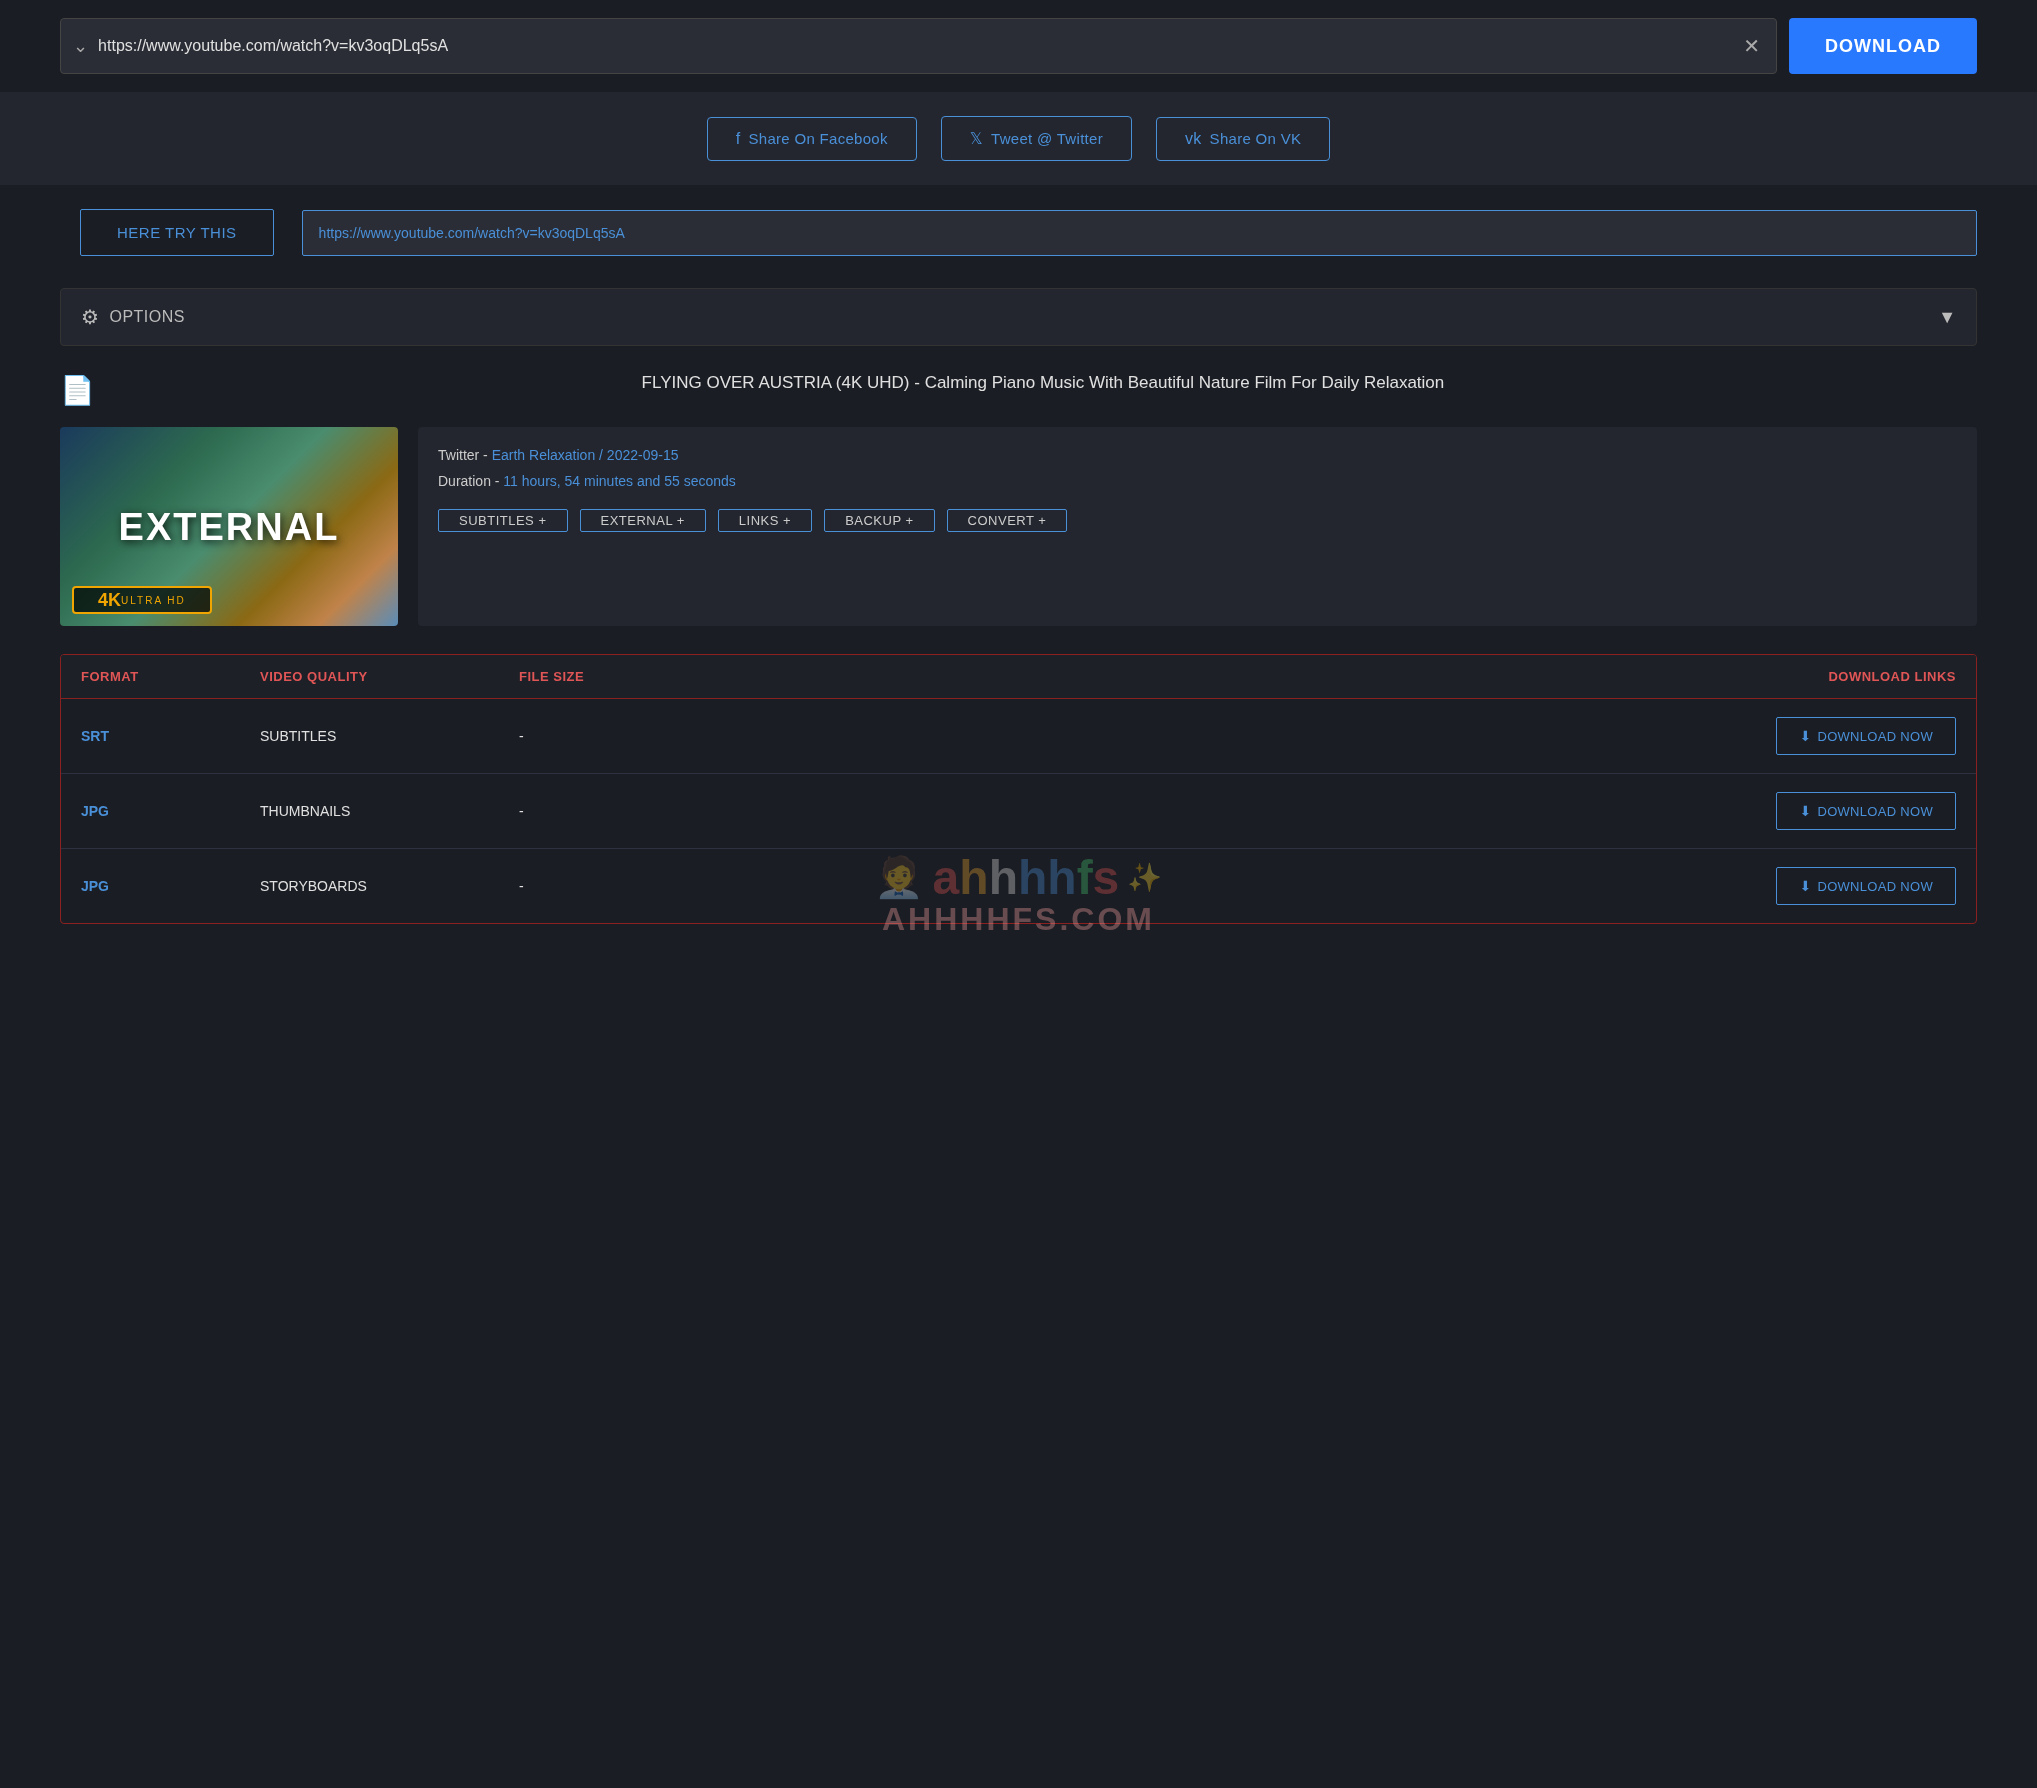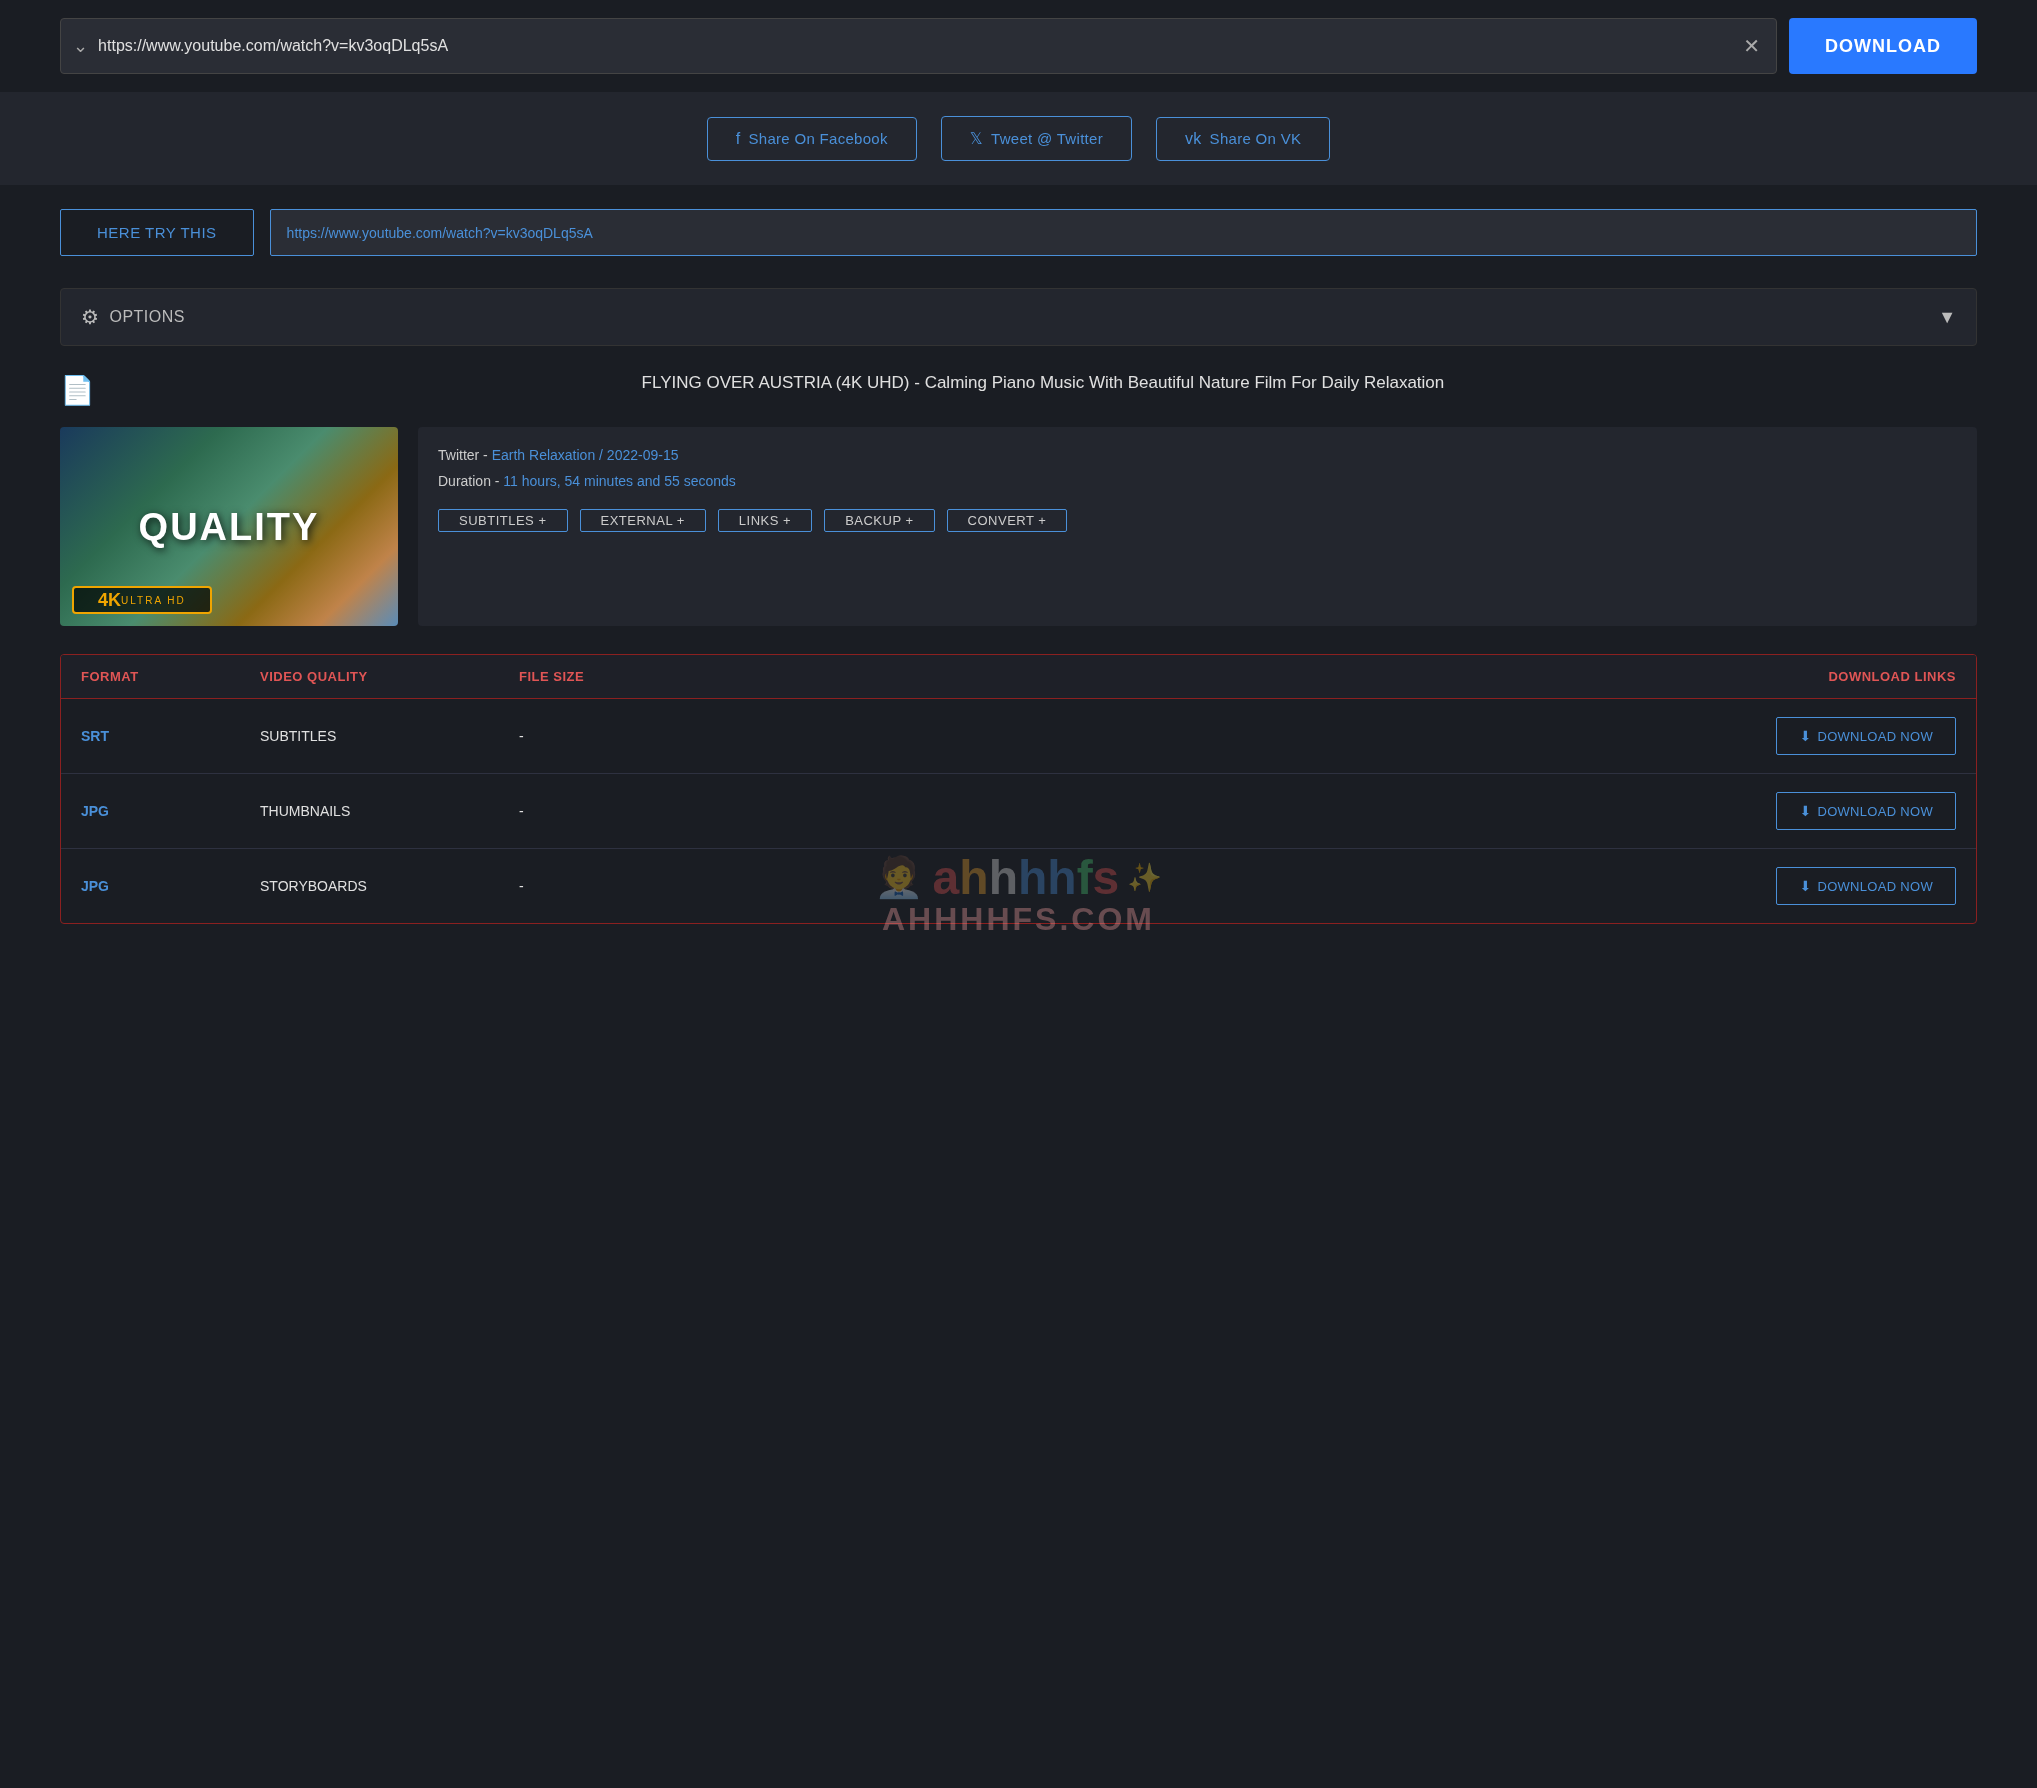--- a/index.html
+++ b/index.html
@@ -85,21 +85,23 @@
       letter-spacing: 0.3px;
     }
     .share-btn .icon {
       font-size: 16px;
     }
 
     
     .try-section {
       padding: 24px 60px;
       display: flex;
-      gap: 16px;
+      gap: 28px;
+      align-items: center;
+      margin-left: 20px;
     }
     .try-btn {
       background: transparent;
       border: 1px solid #4a90d9;
       color: #4a90d9;
       padding: 14px 36px;
       font-size: 15px;
       cursor: pointer;
       border-radius: 2px;
       letter-spacing: 0.5px;
@@ -371,21 +373,21 @@
 
 <div class="video-info">
   <div class="video-title-row">
     <span class="doc-icon">📄</span>
     <div class="video-title">FLYING OVER AUSTRIA (4K UHD) - Calming Piano Music With Beautiful Nature Film For Daily Relaxation</div>
   </div>
 
   <div class="video-card">
 
     <div class="video-thumb">
-      <span class="thumb-text">QUALITY</span>
+      <span class="thumb-text">EXTERNAL</span>
       <div class="thumb-badge">
         <span class="badge-4k">4K</span>
         <span class="badge-uhd">ULTRA HD</span>
       </div>
     </div>
 
     <div class="video-meta">
       <div class="meta-row">
         <span class="meta-label">Twitter -</span>
         <span class="meta-value">Earth Relaxation / 2022-09-15</span>

